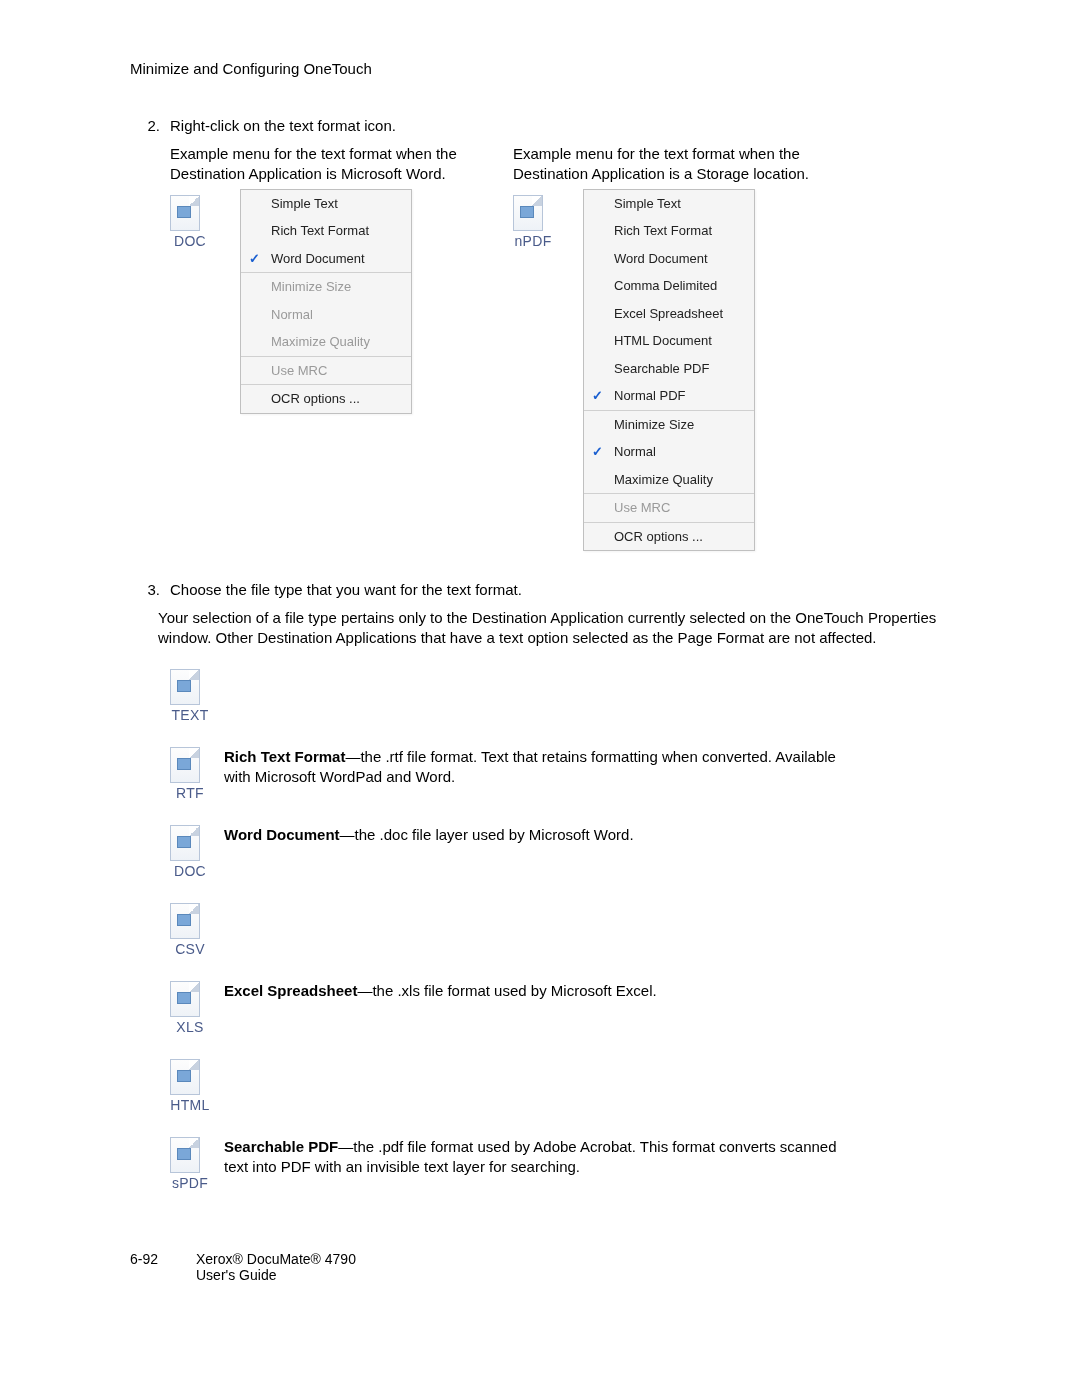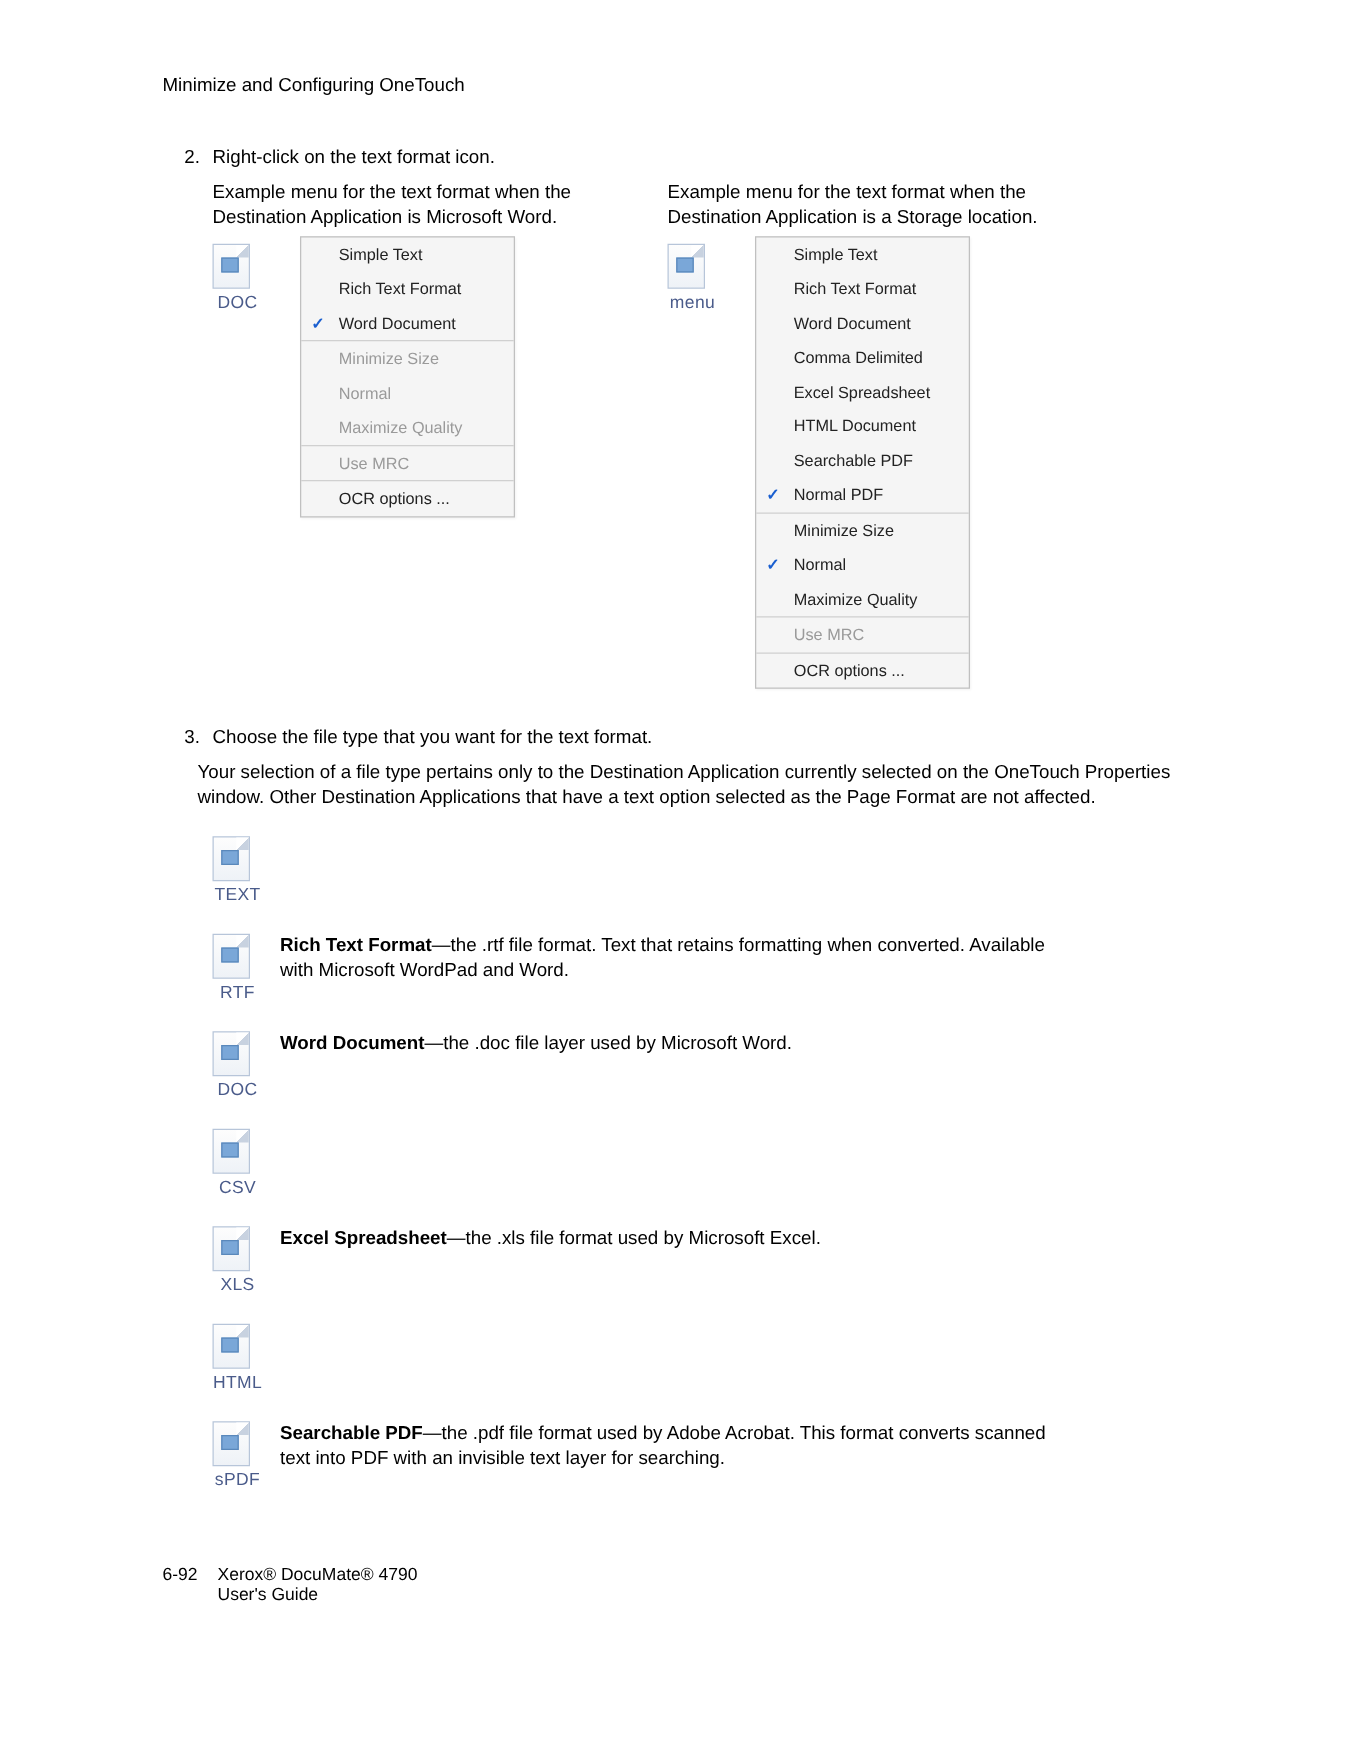--- a/index.html
+++ b/index.html
@@ -27,21 +27,21 @@
     width: 30px;
     flex-shrink: 0;
     text-align: right;
     padding-right: 10px;
   }
   .step-body {
     flex: 1;
   }
   .examples-row {
     display: flex;
-    gap: 64px;
+    gap: 43px;
     margin-left: 40px;
     margin-top: 8px;
   }
   .example-col {
     width: 300px;
   }
   .example-caption {
     margin-bottom: 10px;
     line-height: 1.35;
   }
@@ -139,21 +139,21 @@
     max-width: 620px;
     line-height: 1.35;
   }
   .format-text-col .bold {
     font-weight: bold;
   }
   .footer {
     margin-top: 60px;
     font-size: 14px;
     display: flex;
-    gap: 4px;
+    gap: 26px;
   }
   .footer-pagenum {
     width: 40px;
   }
 </style>
 </head>
 <body>
 
 <div class="page">
   <div class="header-title">Minimize and Configuring OneTouch</div>
@@ -186,21 +186,21 @@
             <div class="menu-item"><span>OCR options ...</span></div>
           </div>
       </div>
     </div>
 
     <div class="example-col">
       <div class="example-caption">Example menu for the text format when the Destination Application is a Storage location.</div>
       <div class="menu-block">
         <div class="icon-wrap">
           <span class="file-icon"></span>
-          <span class="file-icon-label">menu</span>
+          <span class="file-icon-label">nPDF</span>
         </div>
         <div class="context-menu" id="menu-right">
             <div class="menu-item"><span>Simple Text</span></div>
             <div class="menu-item"><span>Rich Text Format</span></div>
             <div class="menu-item"><span>Word Document</span></div>
             <div class="menu-item"><span>Comma Delimited</span></div>
             <div class="menu-item"><span>Excel Spreadsheet</span></div>
             <div class="menu-item"><span>HTML Document</span></div>
             <div class="menu-item"><span>Searchable PDF</span></div>
             <div class="menu-item"><span class="checkmark">✓</span><span>Normal PDF</span></div>

